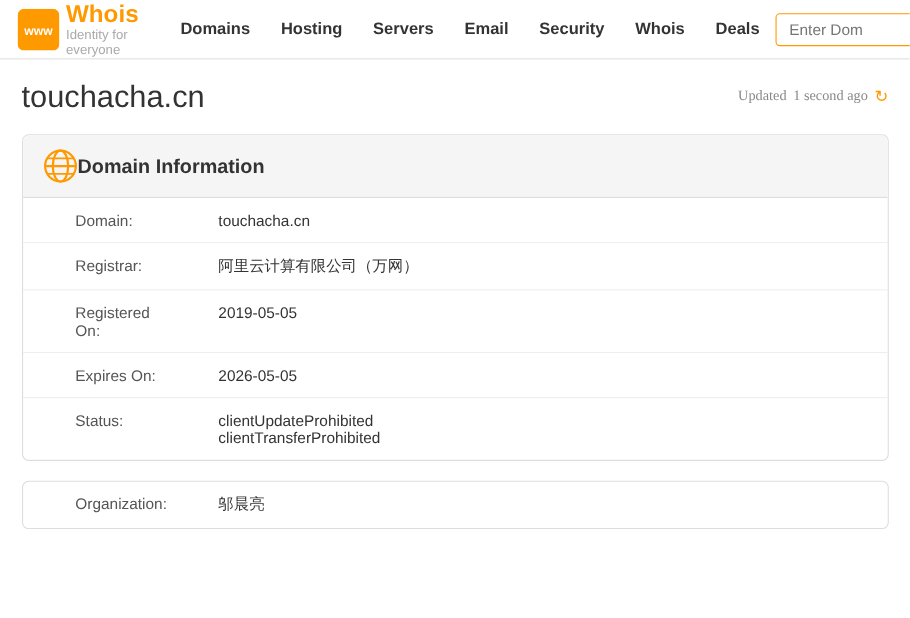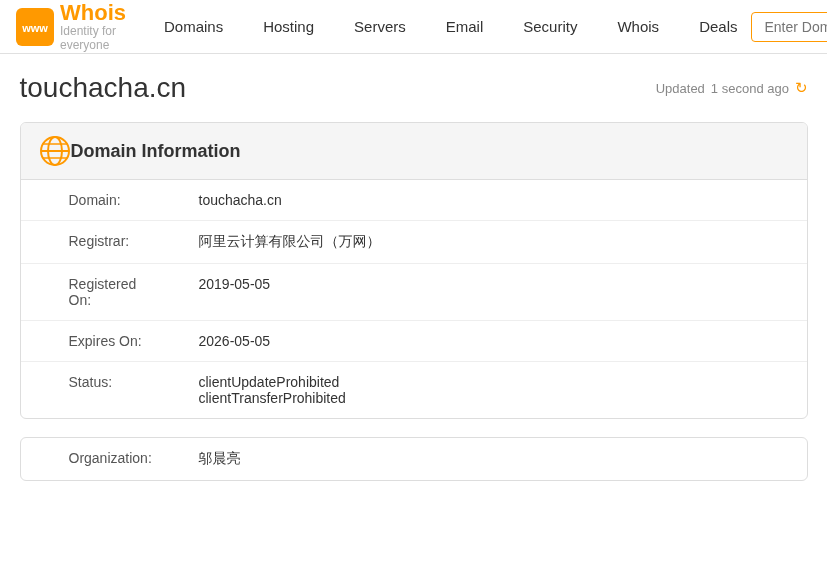--- a/index.html
+++ b/index.html
@@ -36,22 +36,23 @@
       font-weight: bold;
       color: #f90;
     }
     .logo-tagline {
       font-size: 12px;
       color: #aaa;
     }
     .nav {
       display: flex;
       align-items: center;
-      gap: 12px;
+      gap: 0;
       flex: 1;
+      font-weight: bold;
     }
     .nav-item {
       padding: 0 14px;
       height: 54px;
       display: flex;
       align-items: center;
       font-size: 15px;
       color: #333;
       cursor: pointer;
       text-decoration: none;
@@ -82,24 +83,24 @@
       justify-content: space-between;
       margin-bottom: 18px;
     }
     .domain-title {
       font-size: 28px;
       font-weight: 400;
       color: #333;
     }
     .updated-row {
       display: flex;
-      align-items: center;
       font-size: 13px;
       color: #888;
       gap: 6px;
+      font-family: Liberation Serif, serif;
     }
     .refresh-icon {
       color: #f90;
       cursor: pointer;
       font-size: 15px;
     }
 
     
     .card {
       border: 1px solid #ddd;

